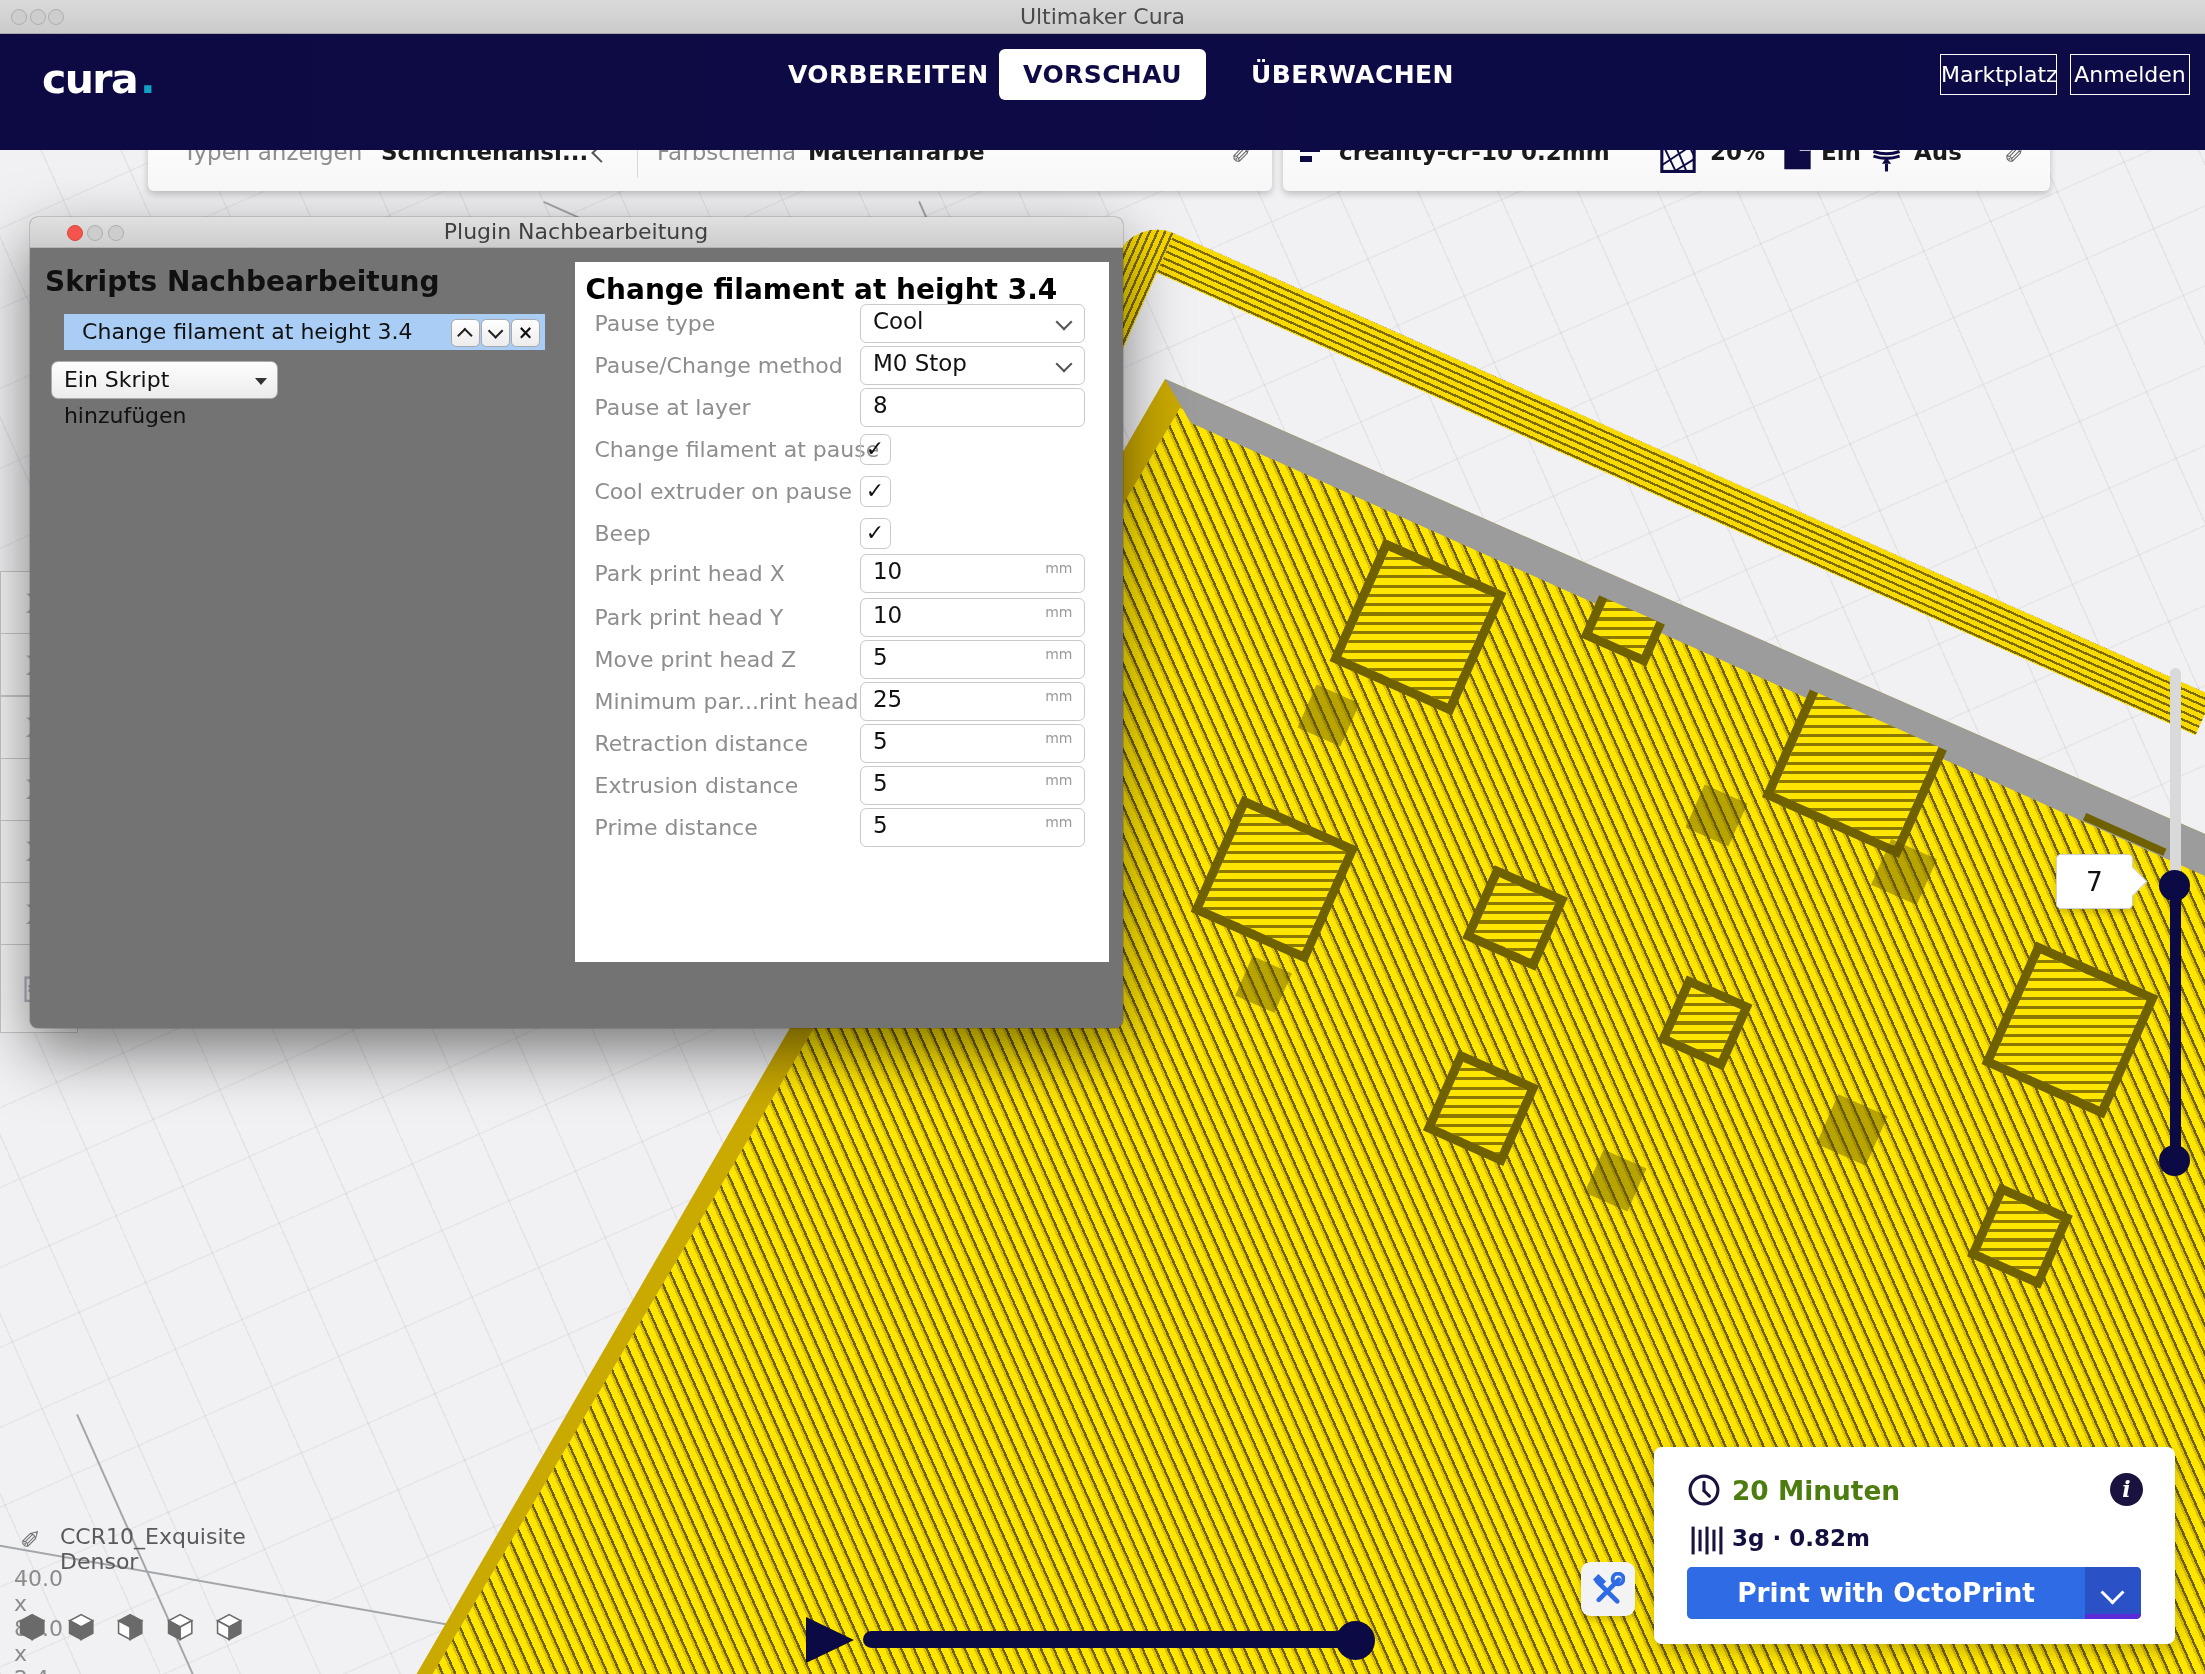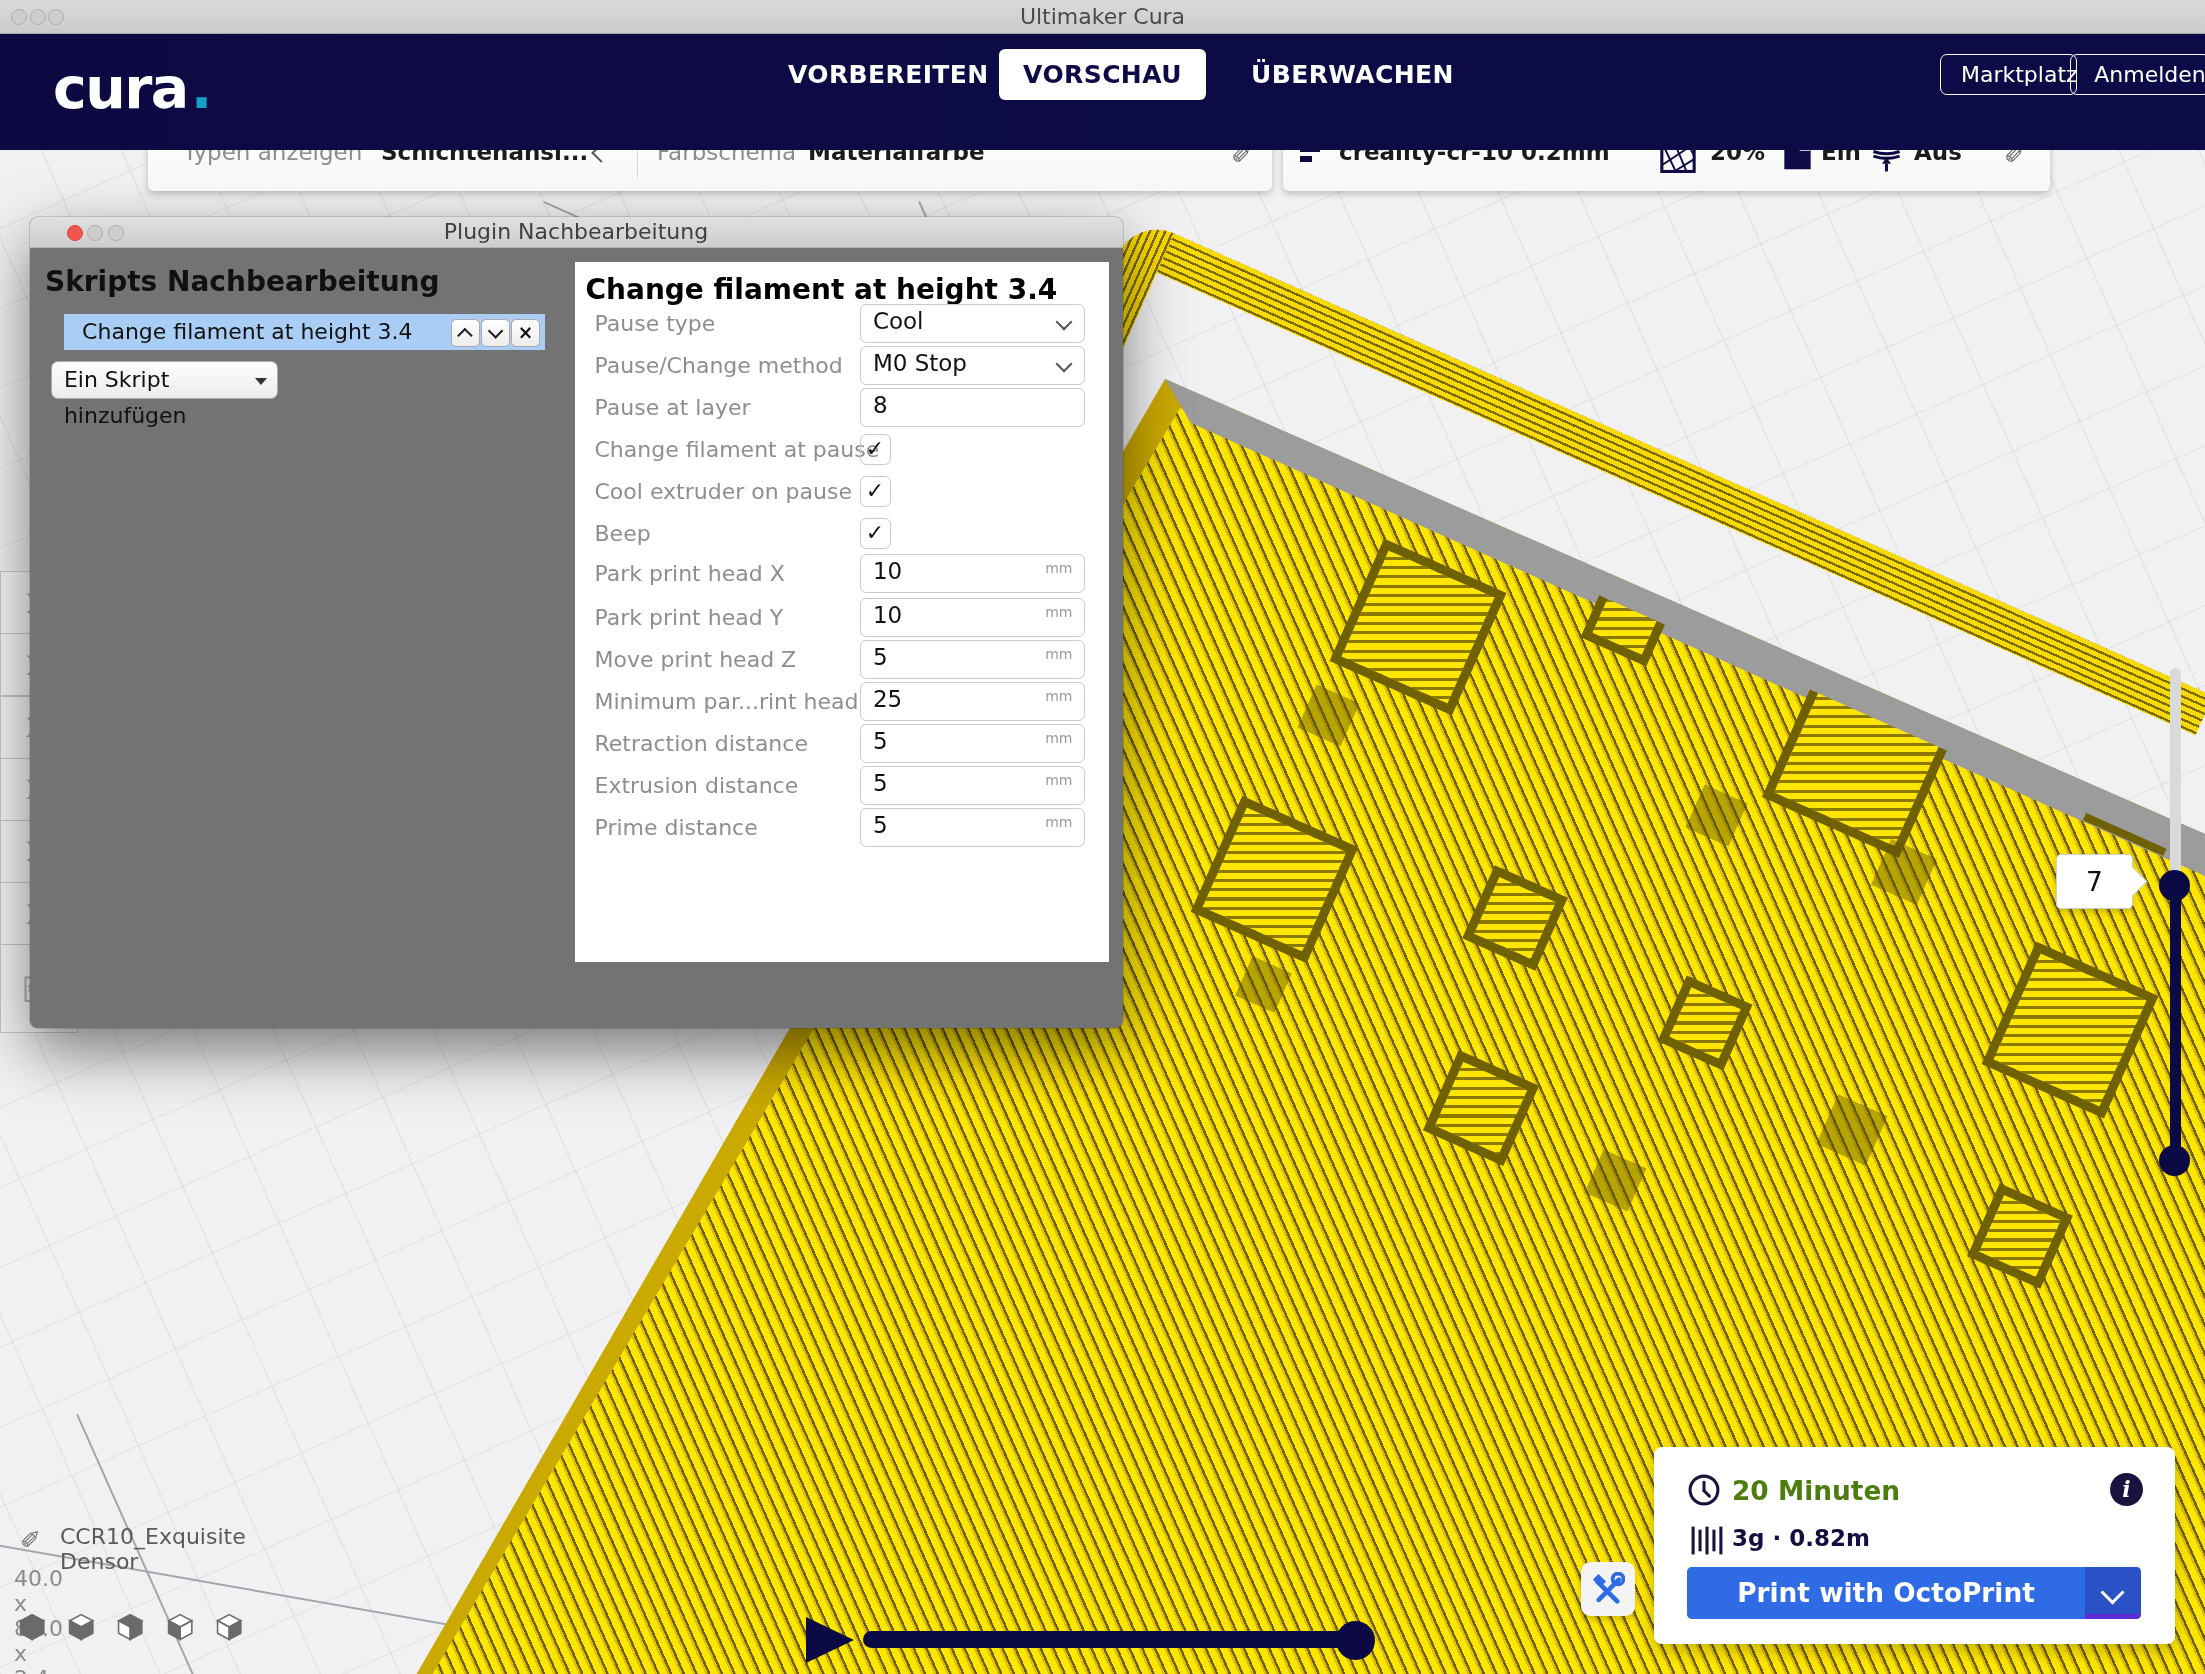--- a/index.html
+++ b/index.html
@@ -7,29 +7,29 @@
   .abs{position:absolute;}
   
   #titlebar{left:0;top:0;width:2205px;height:33px;z-index:60;
     background:linear-gradient(180deg,#dadada,#cbcbcb);border-bottom:0.8px solid #a8a8a8;padding-left:12px;}
   .tl{width:14px;height:14px;border-radius:50%;top:8.5px;background:#cdcdcd;border:0.8px solid #aeaeae;}
   #titlebar .t1{left:11px}#titlebar .t2{left:29.5px}#titlebar .t3{left:48px}
   #win-title{left:0;top:3.9px;width:2205px;text-align:center;font-size:22px;color:#4a4a4a;}
   
   #header{left:0;top:33px;width:2205px;height:117px;z-index:55;
     background:linear-gradient(90deg,#0d0a43,#0d0b47);}
-  #logo{left:42px;top:22px;font-size:57px;font-weight:bold;color:#fff;letter-spacing:-1.6px;margin-left:11px;}
+  #logo{left:42px;top:22px;font-size:41px;font-weight:bold;color:#fff;letter-spacing:-1.6px;}
   #logo .dot{color:#13a0c5;margin-left:3.1px;}
   .tab{top:15.5px;height:51px;line-height:51px;text-align:center;color:#fff;
     font-size:25px;font-weight:bold;letter-spacing:0.4px;}
   #tab-prepare{left:788px;width:163px;}
   #tab-preview{left:999px;width:207px;background:#fff;color:#0d0a45;border-radius:6.2px;}
   #tab-monitor{left:1251px;width:163px;}
   .hbtn{top:21px;height:39px;line-height:39px;text-align:center;color:#fff;font-size:22px;
-    border:1.6px solid #fff;border-radius:7px;padding-left:20px;}
+    border:1.6px solid #fff;border-radius:0;}
   #btn-marketplace{left:1940px;width:115px;}
   #btn-signin{left:2070px;width:118px;}
   
   .toolpanel{top:113px;height:78px;background:linear-gradient(180deg,#ffffff,#f7f7f7);
     border-radius:4.7px 4.7px 6.2px 6.2px;box-shadow:0 2.3px 7px rgba(0,0,0,.22);z-index:50;}
   #panel-view{left:148px;width:1124px;}
   #panel-printer{left:1283px;width:767px;}
   .tp-item{top:0;height:78px;line-height:78px;font-size:23px;white-space:nowrap;}
   .tp-gray{color:#8c8c8c;}
   .tp-black{color:#1b1b1b;font-weight:600;}

